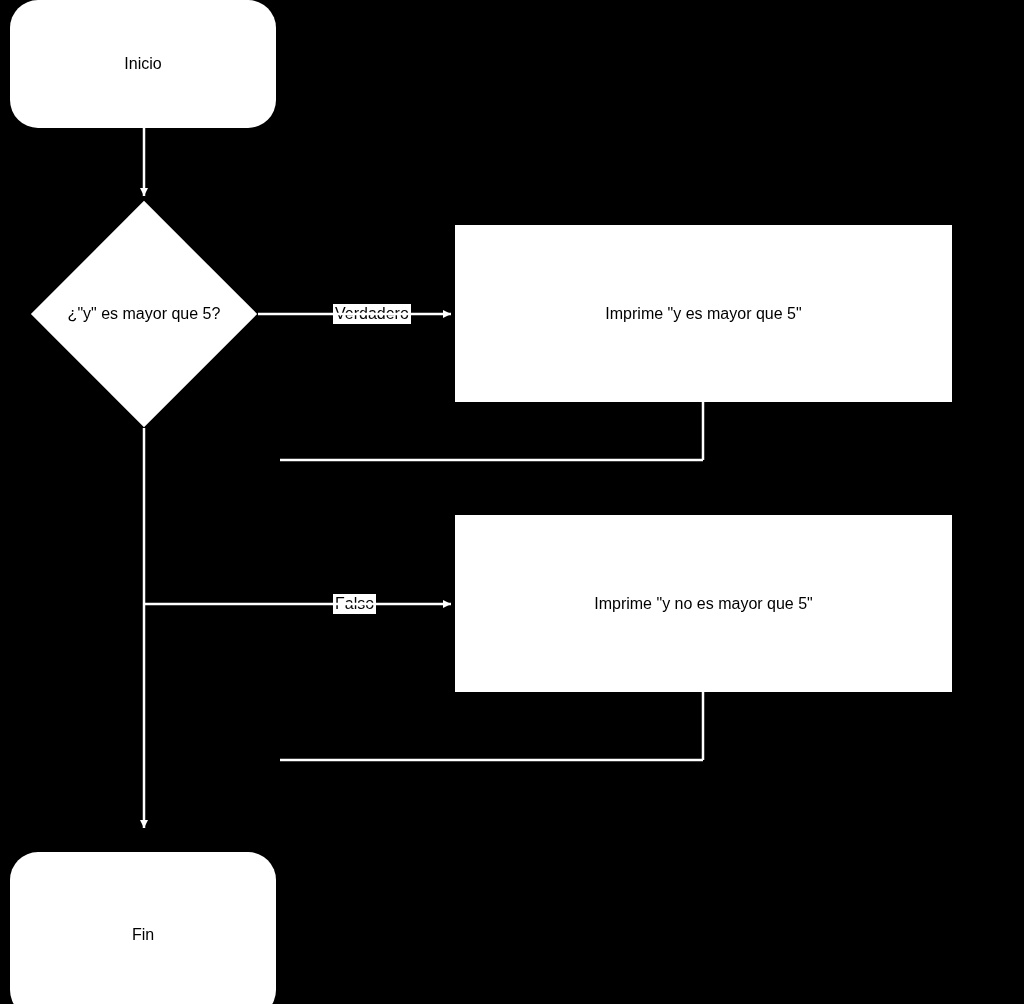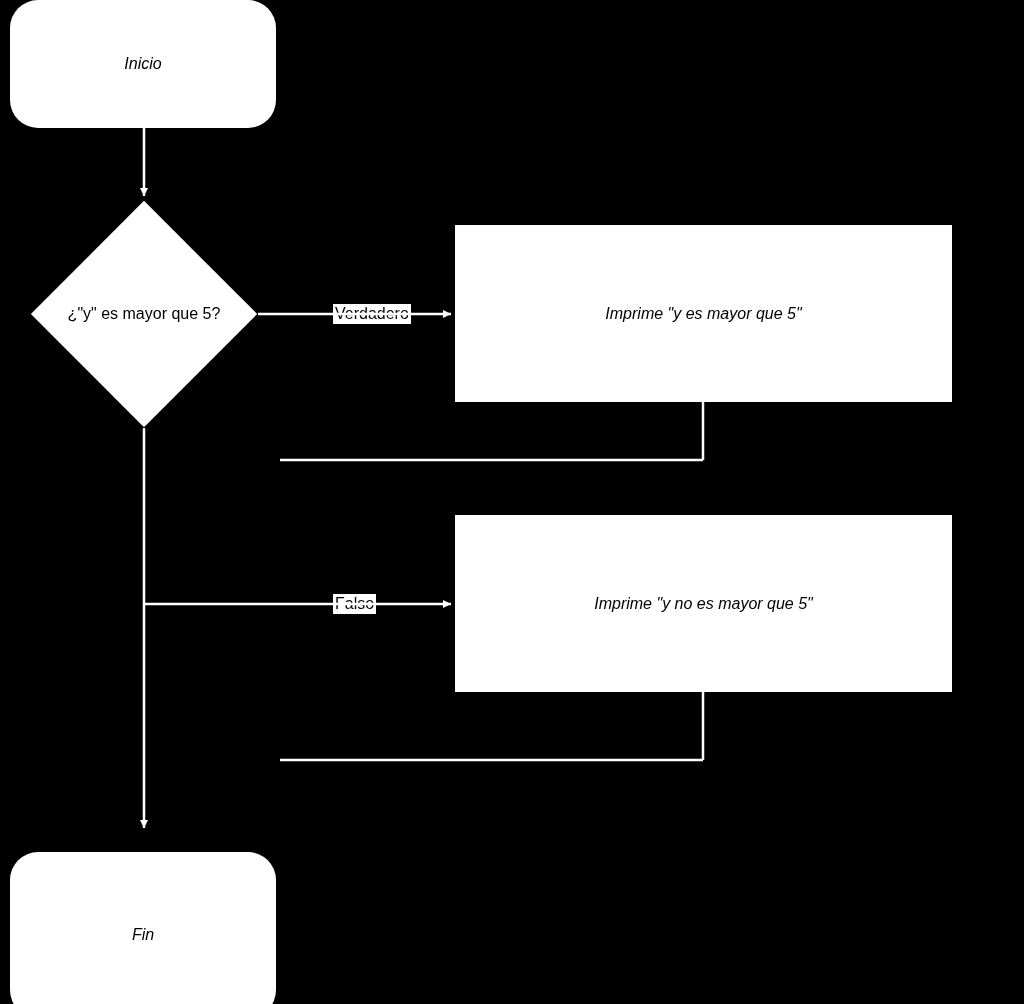--- a/index.html
+++ b/index.html
@@ -15,21 +15,20 @@
     overflow: hidden;
   }
   .node {
     position: absolute;
     background: #fff;
     display: flex;
     align-items: center;
     justify-content: center;
     text-align: center;
     box-sizing: border-box;
-    font-style: italic;
   }
   .terminator {
     border-radius: 28px;
   }
   .process {
     border-radius: 0;
   }
   .diamond-wrap {
     position: absolute;
   }

